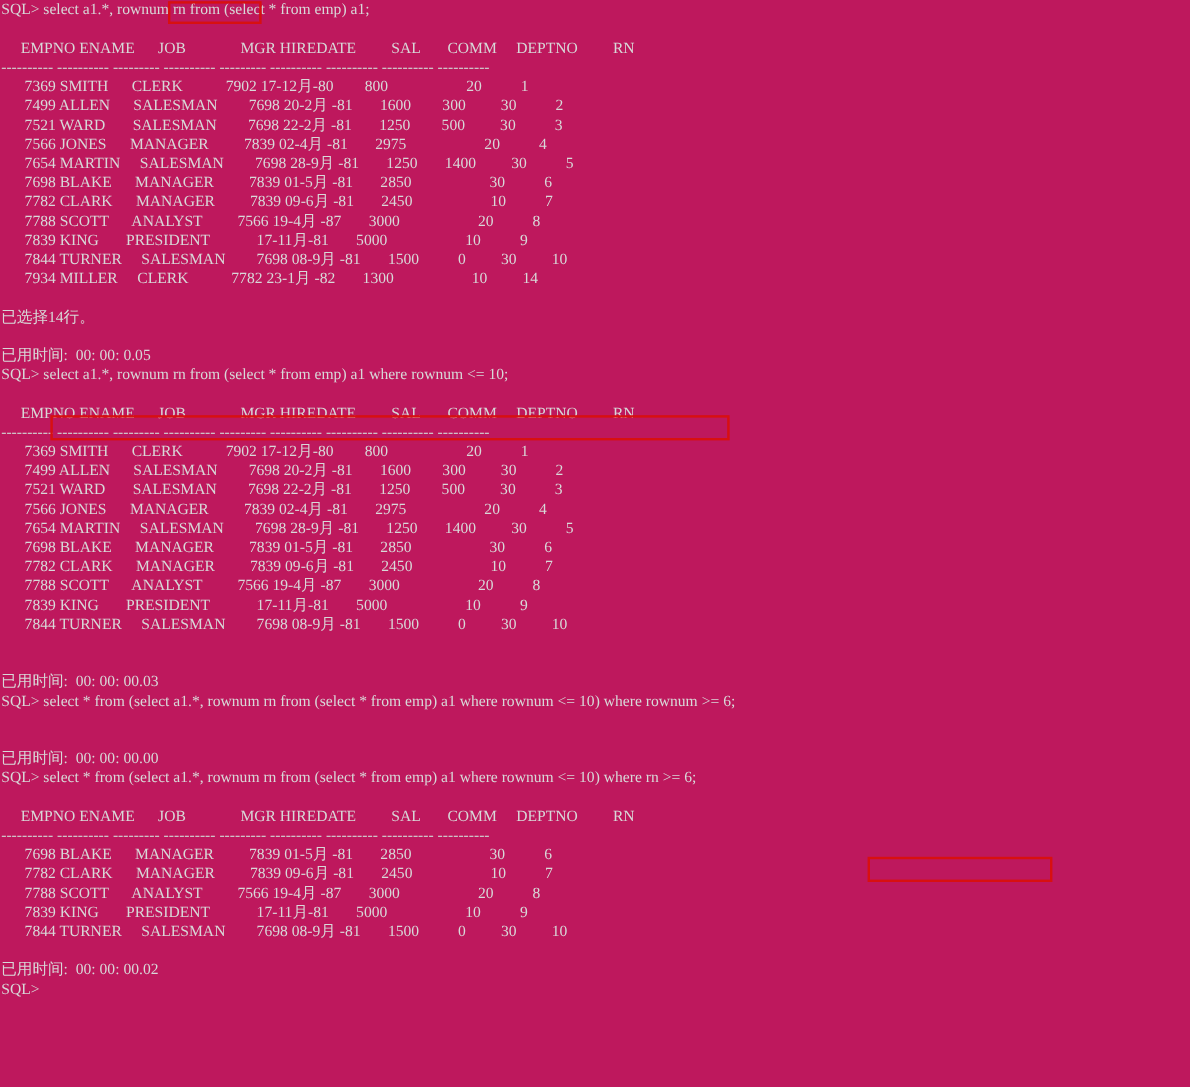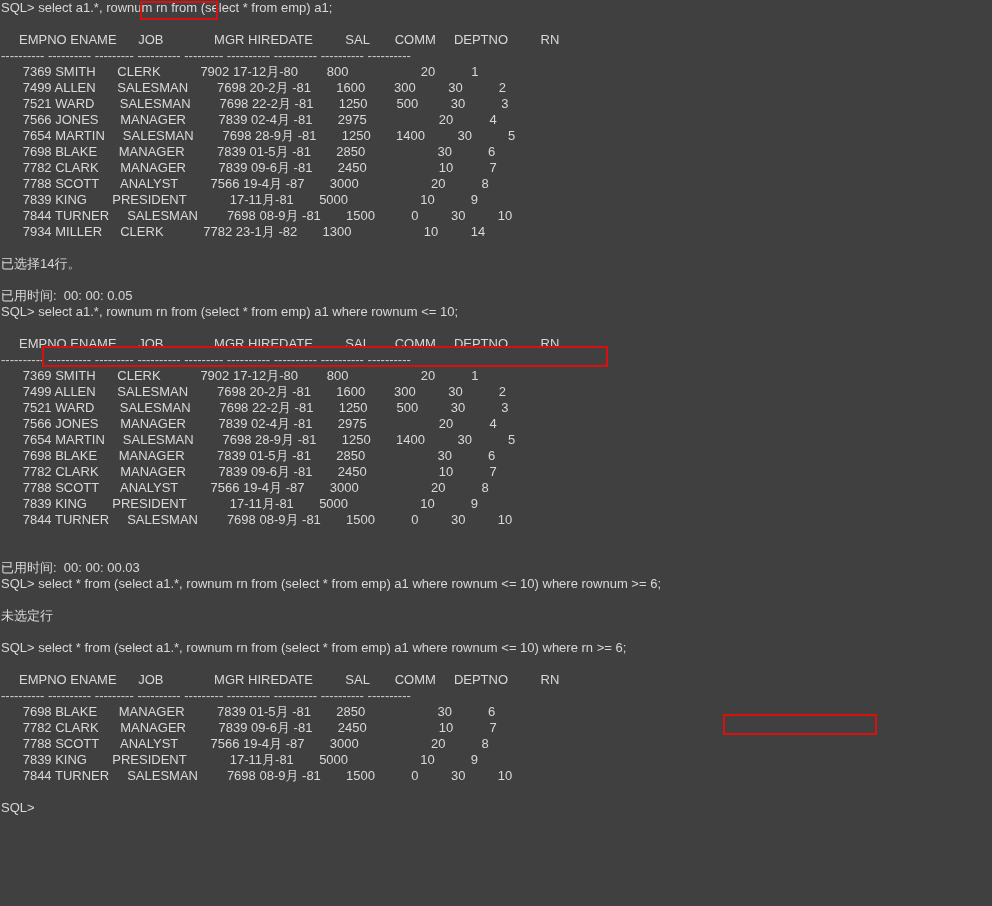--- a/index.html
+++ b/index.html
@@ -10,23 +10,23 @@
   body {
     width: 992px;
     height: 906px;
     overflow: hidden;
     font-family: "DejaVu Sans Mono", "Liberation Mono", monospace;
   }
   #terminal {
     position: relative;
     width: 992px;
     height: 906px;
-    background: #404040;
+    background: #be185d;
     color: #d8d8d8;
-    font-family: Liberation Sans, sans-serif;
+    font-family: Liberation Serif, serif;
     font-size: 13px;
     line-height: 16px;
     padding: 0;
     box-sizing: border-box;
   }
   .line {
     display: block;
     white-space: pre;
     height: 16px;
     line-height: 16px;
@@ -96,32 +96,33 @@
     <span class="line">      7782 CLARK      MANAGER         7839 09-6月 -81       2450                    10          7</span>
     <span class="line">      7788 SCOTT      ANALYST         7566 19-4月 -87       3000                    20          8</span>
     <span class="line">      7839 KING       PRESIDENT            17-11月-81       5000                    10          9</span>
     <span class="line">      7844 TURNER     SALESMAN        7698 08-9月 -81       1500          0         30         10</span>
     <span class="line blank"> </span>
     <span class="line blank"> </span>
     <span class="line">已用时间:  00: 00: 00.03</span>
 
     <span class="line">SQL&gt; select * from (select a1.*, rownum rn from (select * from emp) a1 where rownum &lt;= 10) where rownum &gt;= 6;</span>
     <span class="line blank"> </span>
-    <span class="line">未选定行</span>
     <span class="line blank"> </span>
+    <span class="line">已用时间:  00: 00: 00.00</span>
 
     <span class="line">SQL&gt; select * from (select a1.*, rownum rn from (select * from emp) a1 where rownum &lt;= 10) where rn &gt;= 6;</span>
     <span class="line blank"> </span>
     <span class="line">     EMPNO ENAME      JOB              MGR HIREDATE         SAL       COMM     DEPTNO         RN</span>
     <span class="line sep">---------- ---------- --------- ---------- --------- ---------- ---------- ---------- ----------</span>
     <span class="line">      7698 BLAKE      MANAGER         7839 01-5月 -81       2850                    30          6</span>
     <span class="line">      7782 CLARK      MANAGER         7839 09-6月 -81       2450                    10          7</span>
     <span class="line">      7788 SCOTT      ANALYST         7566 19-4月 -87       3000                    20          8</span>
     <span class="line">      7839 KING       PRESIDENT            17-11月-81       5000                    10          9</span>
     <span class="line">      7844 TURNER     SALESMAN        7698 08-9月 -81       1500          0         30         10</span>
     <span class="line blank"> </span>
+    <span class="line">已用时间:  00: 00: 00.02</span>
     <span class="line">SQL&gt;</span>
   </div>
 
   <div class="hl" style="left:140px; top:1px; width:78px; height:19px;"></div>
   <div class="hl" style="left:42px; top:346px; width:566px; height:21px;"></div>
   <div class="hl" style="left:723px; top:714px; width:154px; height:21px;"></div>
 </div>
 
 </body></html>

